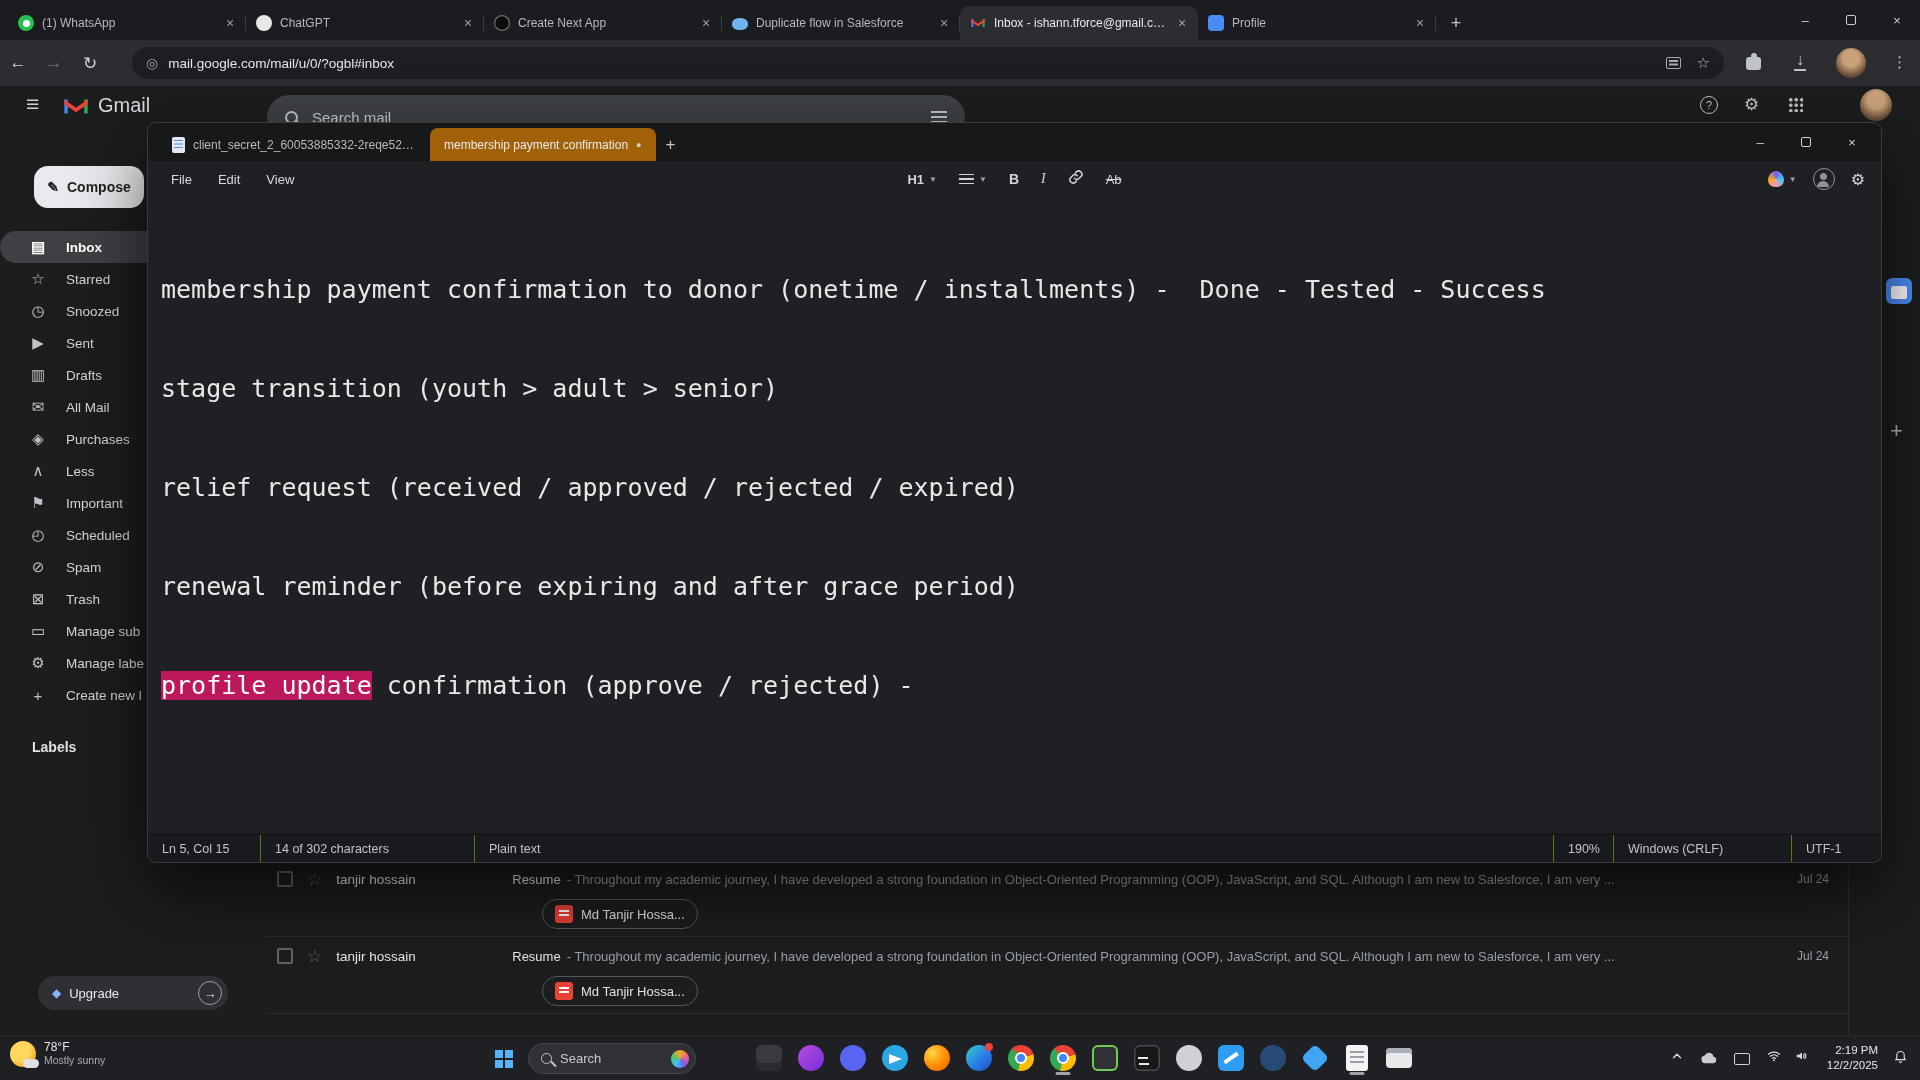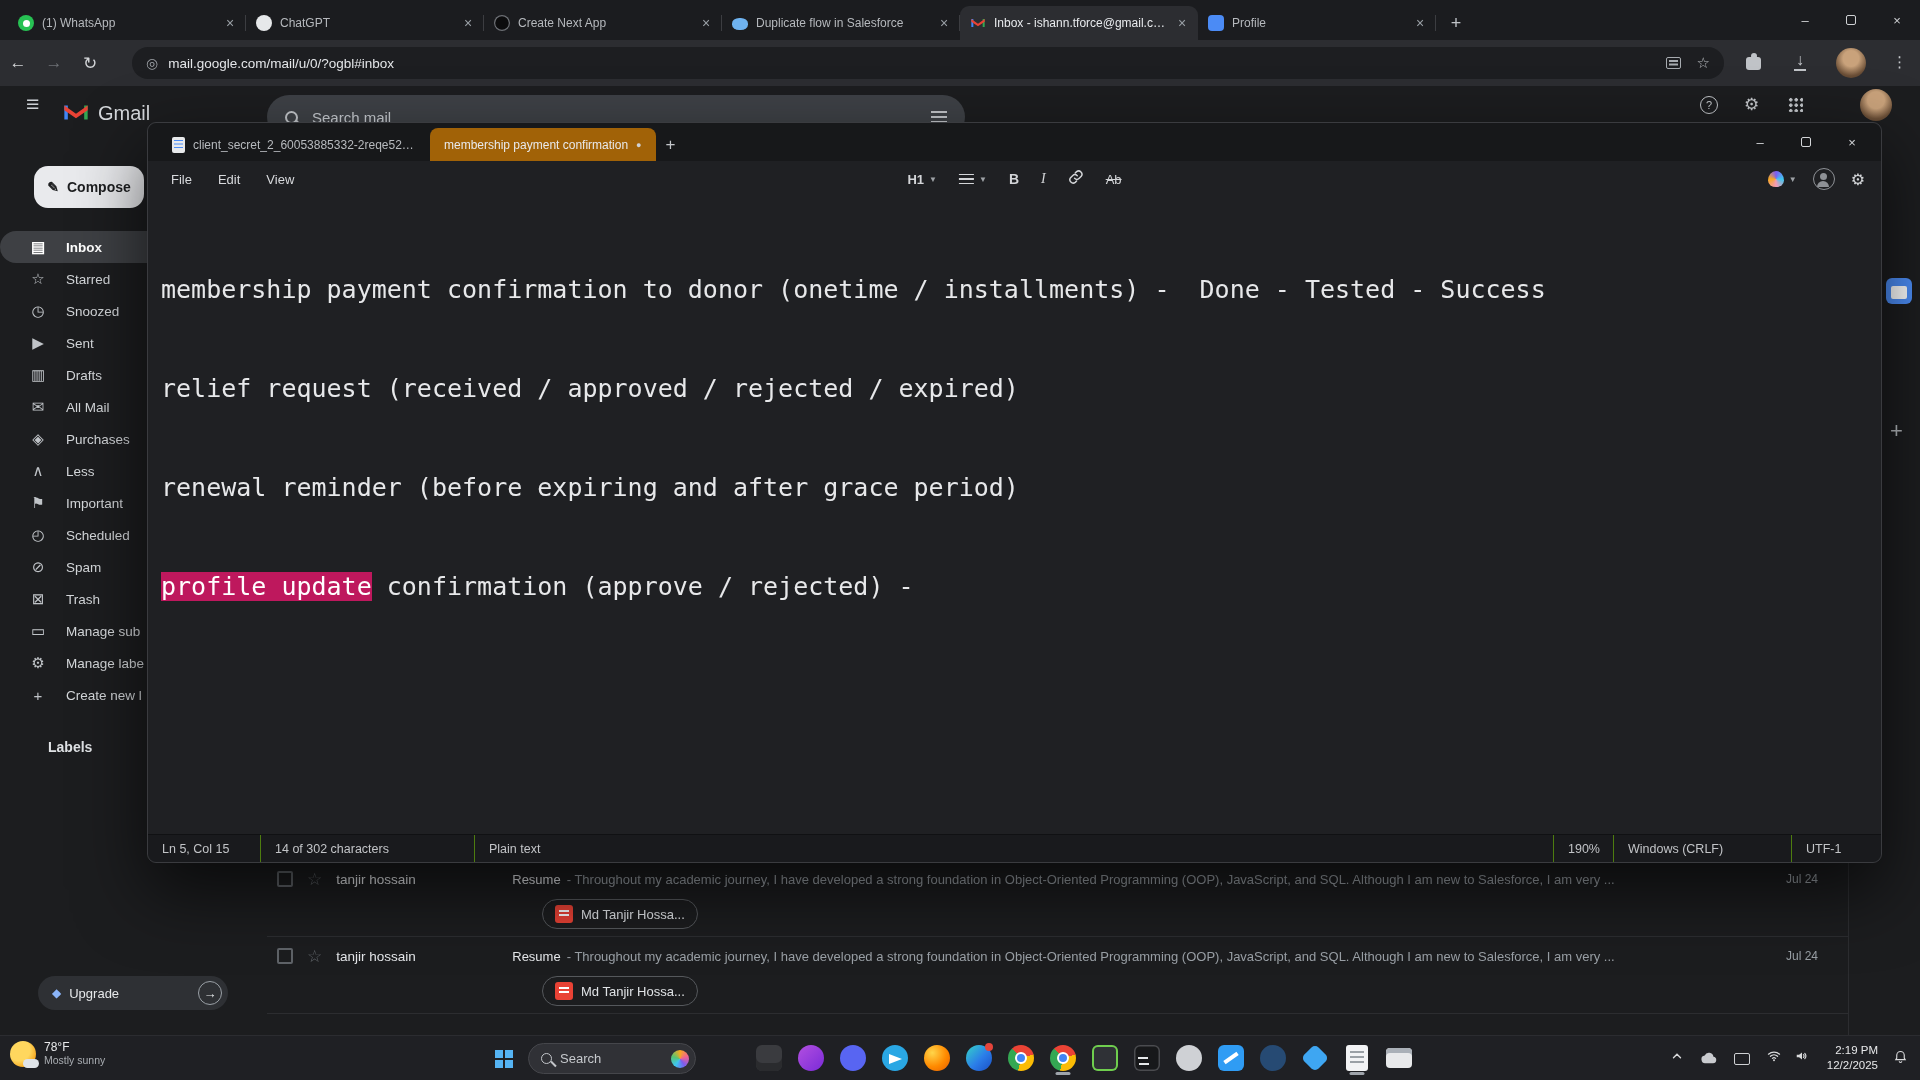--- a/index.html
+++ b/index.html
@@ -37,52 +37,52 @@
 .ob-star{color:#b7babe;font-size:15px}
 .puzzle{position:absolute;left:1746px;top:17px;width:15px;height:13px;background:#c0c3c7;border-radius:3px}
 .puzzle::before{content:"";position:absolute;top:-4px;left:4.5px;width:6px;height:6px;background:#c0c3c7;border-radius:50%}
 .dl{position:absolute;left:1794px;top:10px;color:#c0c3c7;font-size:16px;border-bottom:2px solid #c0c3c7;line-height:19px;padding:0 2px}
 .avatar-sm{position:absolute;left:1836px;top:8px;width:30px;height:30px;border-radius:50%;background:radial-gradient(circle at 50% 35%,#c9a27b 0 32%,#6b4f37 70%,#4a3626)}
 .kebab{position:absolute;left:1892px;top:13px;color:#c6c9cd;font-size:15px}
 
 
 .gmail{position:absolute;left:0;top:86px;width:100%;height:949px;background:#1c1d1f;z-index:1}
 .hamburger{position:absolute;left:26px;top:5px;font-size:23px;color:#ccd0d4}
-.gm-logo{position:absolute;left:62px;top:16px;display:flex;align-items:flex-start;gap:8px}
+.gm-logo{position:absolute;left:62px;top:8px;display:flex;align-items:flex-end;gap:8px}
 .gm-logo-text{font-size:20px;color:#d6d9dd}
 .gm-search{position:absolute;left:267px;top:9px;width:698px;height:44px;border-radius:24px;background:#3e4146;display:flex;align-items:center;padding:0 18px;gap:14px}
 .gm-search-text{color:#c7cbd0;font-size:15px}
 .mag{width:13px;height:13px;border:2px solid #c3c6ca;border-radius:50%;position:relative;flex:none}
 .mag::after{content:"";position:absolute;width:7px;height:2px;background:#c3c6ca;transform:rotate(45deg);right:-6px;bottom:-2px}
 .tune{margin-left:auto;width:16px;height:12px;background:linear-gradient(#c3c6ca 0 2px,transparent 2px 5px,#c3c6ca 5px 7px,transparent 7px 10px,#c3c6ca 10px 12px)}
 .gm-help{position:absolute;left:1700px;top:10px;width:18px;height:18px;border:1.5px solid #c3c6ca;border-radius:50%;color:#c3c6ca;font-size:11px;display:flex;align-items:center;justify-content:center}
 .gm-gear{position:absolute;left:1744px;top:8px;font-size:17px;color:#c3c6ca}
 .grid9{position:absolute;left:1788px;top:11px;width:15px;height:15px;background-image:radial-gradient(circle,#c3c6ca 1.6px,transparent 1.9px);background-size:5.5px 5.5px}
 .gm-avatar{position:absolute;left:1860px;top:3px;width:32px;height:32px;border-radius:50%;background:radial-gradient(circle at 50% 35%,#c9a27b 0 32%,#6b4f37 70%,#4a3626)}
 .compose{position:absolute;left:34px;top:80px;width:110px;height:42px;border-radius:14px;background:#e9eaed;color:#1d1e20;display:flex;align-items:center;justify-content:center;gap:8px;font-size:14px;font-weight:bold}
 .nav{position:absolute;left:0;top:145px;width:267px}
 .nav-item{height:32px;display:flex;align-items:center;padding-left:28px;gap:18px;color:#d4d7da;font-size:13.5px}
 .nav-item.active{background:#3e4044;border-radius:16px;margin-right:6px;color:#fff;font-weight:bold}
 .nav-icon{width:20px;text-align:center;font-size:15px;color:#c0c4c8;flex:none}
 .nav-item.active .nav-icon{color:#fff}
 .nav-label{white-space:nowrap}
-.labels-h{position:absolute;left:48px;top:653px;font-size:14px;font-weight:bold;color:#dfe2e5}
+.labels-h{position:absolute;left:32px;top:653px;font-size:14px;font-weight:bold;color:#dfe2e5}
 .upgrade{position:absolute;left:38px;top:890px;width:190px;height:34px;border-radius:17px;background:#2e3034;display:flex;align-items:center;padding:0 6px 0 14px;gap:8px}
 .upg-gem{color:#8ab4f8;font-size:12px}
 .upg-label{color:#e6e8ea;font-size:13px;flex:1}
 .upg-arrow{width:24px;height:24px;border-radius:50%;border:1.5px solid #9aa0a6;color:#e6e8ea;display:flex;align-items:center;justify-content:center;font-size:13px}
 .gm-list{position:absolute;left:267px;top:774px;width:1581px}
 .email-row{height:77px;border-bottom:1px solid #2c2d30;padding-top:5px}
 .er-line{height:28px;display:flex;align-items:center}
 .er-check{width:16px;height:16px;border:2px solid #5f6368;border-radius:2px;margin-left:10px;flex:none}
 .er-star{color:#5f6368;font-size:17px;margin-left:14px;flex:none}
 .er-sender{width:176px;margin-left:14px;color:#e6e8eb;font-size:13.5px;white-space:nowrap;overflow:hidden;flex:none}
 .er-subj{color:#e6e8eb;font-size:13px;white-space:nowrap;flex:none}
 .er-snip{color:#9aa0a6;font-size:13px;white-space:nowrap;overflow:hidden;text-overflow:ellipsis;flex:1;margin:0 8px 0 6px}
-.er-date{color:#9aa0a6;font-size:12px;margin-right:30px;flex:none}
+.er-date{color:#9aa0a6;font-size:12px;margin-right:19px;flex:none}
 .chip{margin-left:275px;margin-top:6px;display:inline-flex;align-items:center;gap:8px;height:30px;border:1px solid #55585c;border-radius:15px;padding:0 12px}
 .chip-pdf{width:18px;height:18px;border-radius:3px;background:#e94235;position:relative;flex:none}
 .chip-pdf::after{content:"";position:absolute;left:4px;right:4px;top:5px;height:2px;background:#fff;box-shadow:0 4px 0 #fff}
 .chip-label{color:#dfe2e5;font-size:13px}
 .rail-div{position:absolute;left:1848px;top:680px;bottom:0;width:1px;background:#2c2d30}
 .rail-cal{position:absolute;left:1886px;top:192px;width:26px;height:26px;border-radius:6px;background:#4c8df6}
 .rail-cal::after{content:"";position:absolute;left:5px;right:5px;top:8px;bottom:5px;background:#fff;border-radius:2px}
 .rail-plus{position:absolute;left:1890px;top:332px;font-size:22px;color:#b4b8bc}
 
 
@@ -413,20 +413,21 @@
             <span class="copilot"></span>
             <span class="np-chev">▼</span>
           </span>
         <span class="np-acct"></span>
         <span class="np-gear">⚙</span>
       </span>
     </div>
 
     <div class="np-editor">
       <div>membership payment confirmation to donor (onetime / installments) -  Done - Tested - Success</div>
+      <div>stage transition (youth &gt; adult &gt; senior)</div>
       <div>relief request (received / approved / rejected / expired)</div>
       <div>renewal reminder (before expiring and after grace period)</div>
       <div><span class="sel">profile update</span><span> confirmation (approve / rejected) - </span></div>
     </div>
 
     <div class="np-status">
       <span class="sb-cell sb-c1">Ln 5, Col 15</span>
       <span class="sb-cell sb-c2 sb-d">14 of 302 characters</span>
       <span class="sb-cell sb-c3 sb-d">Plain text</span>
       <span class="sb-cell sb-zoom sb-d">190%</span>

